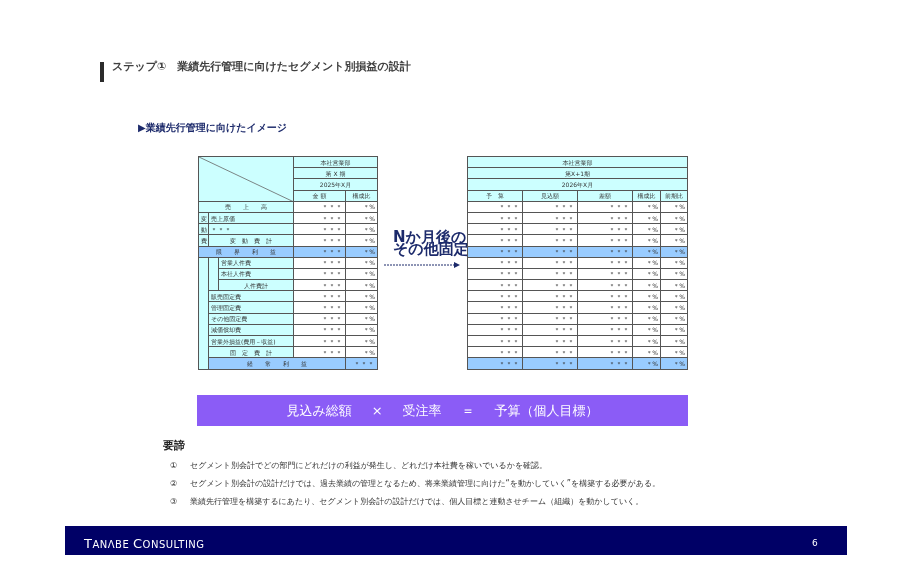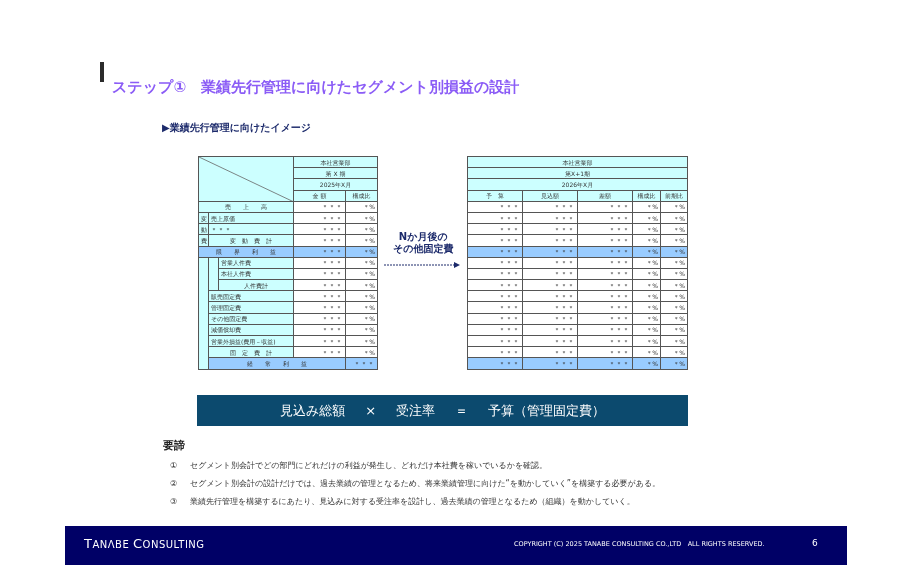--- a/index.html
+++ b/index.html
@@ -1,43 +1,43 @@
 <!DOCTYPE html>
 <html><head>
 <meta charset="utf-8">
 <style>
   html, body { margin:0; padding:0; }
   body { width:912px; height:584px; position:relative; background:#ffffff; font-family:"DejaVu Sans", sans-serif; overflow:hidden; color:#222; }
   .title-bar { position:absolute; left:100px; top:62px; width:4px; height:20px; background:#2b2b2b; }
-  .title { position:absolute; left:112px; top:78px; font-size:15px; font-weight:bold; color:#8b5cf6; letter-spacing:0px; white-space:nowrap; }
-  .subtitle { position:absolute; left:138px; top:121px; font-size:10px; font-weight:bold; color:#1c2a6b; white-space:nowrap;margin-left:24px; }
+  .title { position:absolute; left:112px; top:59px; font-size:11px; font-weight:bold; color:#404040; letter-spacing:0px; white-space:nowrap; }
+  .subtitle { position:absolute; left:138px; top:121px; font-size:10px; font-weight:bold; color:#1c2a6b; white-space:nowrap; }
 
   table.fin { position:absolute; border-collapse:collapse; font-size:6px; color:#333; table-layout:fixed; }
   table.fin td { height:10.2px; padding:0 2px; border:1px solid #555; white-space:nowrap; overflow:hidden; line-height:9px; }
   .cyan { background:#ccffff; }
   .blue { background:#99ccff; }
   .w { background:#ffffff; }
   .c { text-align:center; }
   .r { text-align:right; }
   .dot { letter-spacing:1px; }
   td.diag { position:relative; background:#ccffff; }
   td.diag svg { position:absolute; left:0; top:0; }
 
-  .arrow-label { position:absolute; left:393px; top:231px; font-size:10px; font-weight:bold; color:#1c2a6b; text-align:center; line-height:12px; white-space:nowrap; }
+  .arrow-label { position:absolute; left:393px; top:231px; font-size:15px; font-weight:bold; color:#1c2a6b; text-align:left; line-height:12px; white-space:nowrap; }
   .arrow { position:absolute; left:384px; top:262px; width:76px; height:6px; }
 
-  .formula { position:absolute; left:197px; top:395px; width:491px; height:31px; background:#0c4a6e; color:#ffffff; font-size:13px; display:flex; align-items:center; justify-content:center; gap:0; white-space:nowrap; }
+  .formula { position:absolute; left:197px; top:395px; width:491px; height:31px; background:#8b5cf6; color:#ffffff; font-size:13px; display:flex; align-items:center; justify-content:center; gap:0; white-space:nowrap; }
   .formula span { margin:0 10px; }
 
   .points-head { position:absolute; left:163px; top:438px; font-size:11px; font-weight:bold; color:#222;text-align:center; }
   .points { position:absolute; left:170px; top:458px; font-size:8px; color:#333; }
   .point { height:18px; line-height:16px; white-space:nowrap; }
   .point .num { display:inline-block; width:20px; }
 
-  .footer { position:absolute; left:65px; top:526px; width:782px; height:39px; background:#000066; }
+  .footer { position:absolute; left:65px; top:526px; width:782px; height:29px; background:#000066; }
   .footer-logo { position:absolute; left:19px; top:10px; font-size:13px; color:#ffffff; letter-spacing:0.5px; white-space:nowrap; }
   .footer-logo .sc { font-size:10px; }
   .footer-copy { position:absolute; left:449px; top:14px; font-size:6.5px; color:#ffffff; white-space:nowrap; }
   .footer-page { position:absolute; left:747px; top:12px; font-size:9px; color:#ffffff; }
 </style>
 </head>
 <body>
 
 <div class="title-bar"></div>
 <div class="title">ステップ①　業績先行管理に向けたセグメント別損益の設計</div>
@@ -295,27 +295,26 @@
         <td class="blue r">＊%</td>
       </tr>
     </tbody>
 </table>
 
 <div class="formula">
   <span>見込み総額</span>
   <span>×</span>
   <span>受注率</span>
   <span>＝</span>
-  <span>予算（管理固定費）</span>
+  <span>予算（個人目標）</span>
 </div>
 
 <div class="points-head">要諦</div>
 <div class="points">
   <div class="point"><span class="num">①</span><span>セグメント別会計でどの部門にどれだけの利益が発生し、どれだけ本社費を稼いでいるかを確認。</span></div>
   <div class="point"><span class="num">②</span><span>セグメント別会計の設計だけでは、過去業績の管理となるため、将来業績管理に向けた“を動かしていく”を構築する必要がある。</span></div>
-  <div class="point"><span class="num">③</span><span>業績先行管理を構築するにあたり、見込みに対する受注率を設計し、過去業績の管理となるため（組織）を動かしていく。</span></div>
+  <div class="point"><span class="num">③</span><span>業績先行管理を構築するにあたり、セグメント別会計の設計だけでは、個人目標と連動させチーム（組織）を動かしていく。</span></div>
 </div>
 
 <div class="footer">
   <div class="footer-logo"><span>T</span><span class="sc">ANΛBE </span><span>C</span><span class="sc">ONSULTING</span></div>
-  <div class="footer-copy">COPYRIGHT (C) 2025 TANABE CONSULTING CO.,LTD　ALL RIGHTS RESERVED.</div>
   <div class="footer-page">6</div>
 </div>
 
 </body></html>

